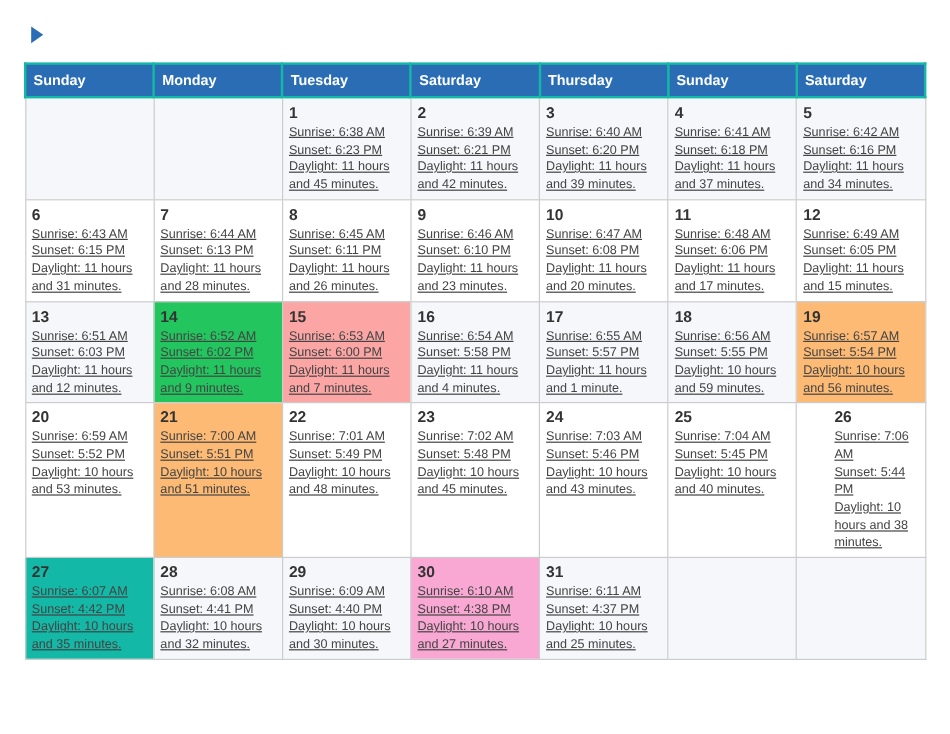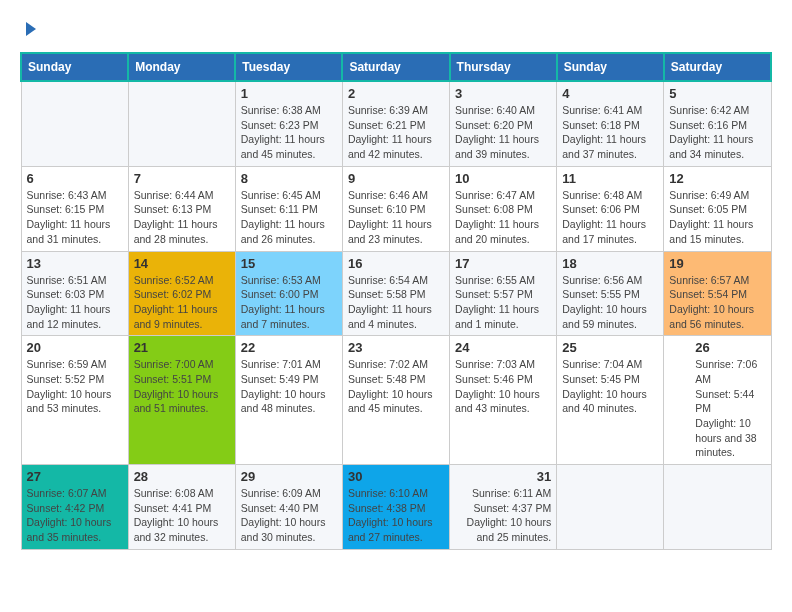--- a/index.html
+++ b/index.html
@@ -69,20 +69,21 @@
       font-size: 13px;
       font-weight: bold;
       color: #333;
       display: block;
       margin-bottom: 2px;
     }
     .day-detail {
       color: #444;
       font-size: 10.5px;
       line-height: 1.4;
+      text-decoration: underline;
     }
     .empty-cell {
       background: #f5f7fa !important;
     }
   </style>
 </head>
 <body>
 
 <div class="header">
   <div class="logo">
@@ -165,25 +166,25 @@
         <td style="background: rgb(255, 255, 255); margin-left: 48px;">
           <span class="day-num">12</span>
           <div class="day-detail">Sunrise: 6:49 AM<br>Sunset: 6:05 PM<br>Daylight: 11 hours and 15 minutes.</div>
         </td>
       </tr>
       <tr>
         <td style="background: rgb(245, 247, 250);">
           <span class="day-num">13</span>
           <div class="day-detail">Sunrise: 6:51 AM<br>Sunset: 6:03 PM<br>Daylight: 11 hours and 12 minutes.</div>
         </td>
-        <td style="background: #eab308; margin-top: 32px;">
+        <td style="background: #22c55e; margin-top: 32px;">
           <span class="day-num">14</span>
           <div class="day-detail">Sunrise: 6:52 AM<br>Sunset: 6:02 PM<br>Daylight: 11 hours and 9 minutes.</div>
         </td>
-        <td style="background: #7dd3fc;">
+        <td style="background: #fca5a5;">
           <span class="day-num">15</span>
           <div class="day-detail">Sunrise: 6:53 AM<br>Sunset: 6:00 PM<br>Daylight: 11 hours and 7 minutes.</div>
         </td>
         <td style="background: rgb(245, 247, 250);">
           <span class="day-num">16</span>
           <div class="day-detail">Sunrise: 6:54 AM<br>Sunset: 5:58 PM<br>Daylight: 11 hours and 4 minutes.</div>
         </td>
         <td style="background: rgb(245, 247, 250);">
           <span class="day-num">17</span>
           <div class="day-detail">Sunrise: 6:55 AM<br>Sunset: 5:57 PM<br>Daylight: 11 hours and 1 minute.</div>
@@ -195,21 +196,21 @@
         <td style="background: #fdba74;">
           <span class="day-num">19</span>
           <div class="day-detail">Sunrise: 6:57 AM<br>Sunset: 5:54 PM<br>Daylight: 10 hours and 56 minutes.</div>
         </td>
       </tr>
       <tr>
         <td style="background: rgb(255, 255, 255);">
           <span class="day-num">20</span>
           <div class="day-detail">Sunrise: 6:59 AM<br>Sunset: 5:52 PM<br>Daylight: 10 hours and 53 minutes.</div>
         </td>
-        <td style="background: #84cc16;">
+        <td style="background: #fdba74;">
           <span class="day-num">21</span>
           <div class="day-detail">Sunrise: 7:00 AM<br>Sunset: 5:51 PM<br>Daylight: 10 hours and 51 minutes.</div>
         </td>
         <td style="background: rgb(255, 255, 255);">
           <span class="day-num">22</span>
           <div class="day-detail">Sunrise: 7:01 AM<br>Sunset: 5:49 PM<br>Daylight: 10 hours and 48 minutes.</div>
         </td>
         <td style="background: rgb(255, 255, 255); margin-top: 41px;">
           <span class="day-num">23</span>
           <div class="day-detail">Sunrise: 7:02 AM<br>Sunset: 5:48 PM<br>Daylight: 10 hours and 45 minutes.</div>
@@ -233,25 +234,25 @@
           <div class="day-detail">Sunrise: 6:07 AM<br>Sunset: 4:42 PM<br>Daylight: 10 hours and 35 minutes.</div>
         </td>
         <td style="background: rgb(245, 247, 250);">
           <span class="day-num">28</span>
           <div class="day-detail">Sunrise: 6:08 AM<br>Sunset: 4:41 PM<br>Daylight: 10 hours and 32 minutes.</div>
         </td>
         <td style="background: rgb(245, 247, 250);">
           <span class="day-num">29</span>
           <div class="day-detail">Sunrise: 6:09 AM<br>Sunset: 4:40 PM<br>Daylight: 10 hours and 30 minutes.</div>
         </td>
-        <td style="background: #0ea5e9; margin-top: 32px;">
+        <td style="background: #f9a8d4; margin-top: 32px;">
           <span class="day-num">30</span>
           <div class="day-detail">Sunrise: 6:10 AM<br>Sunset: 4:38 PM<br>Daylight: 10 hours and 27 minutes.</div>
         </td>
-        <td style="background: rgb(245, 247, 250); text-align: right;">
+        <td style="background: rgb(245, 247, 250);">
           <span class="day-num">31</span>
           <div class="day-detail">Sunrise: 6:11 AM<br>Sunset: 4:37 PM<br>Daylight: 10 hours and 25 minutes.</div>
         </td>
         <td class="empty-cell"></td>
         <td class="empty-cell"></td>
       </tr>
     </tbody>
 </table>
 
 </body></html>

